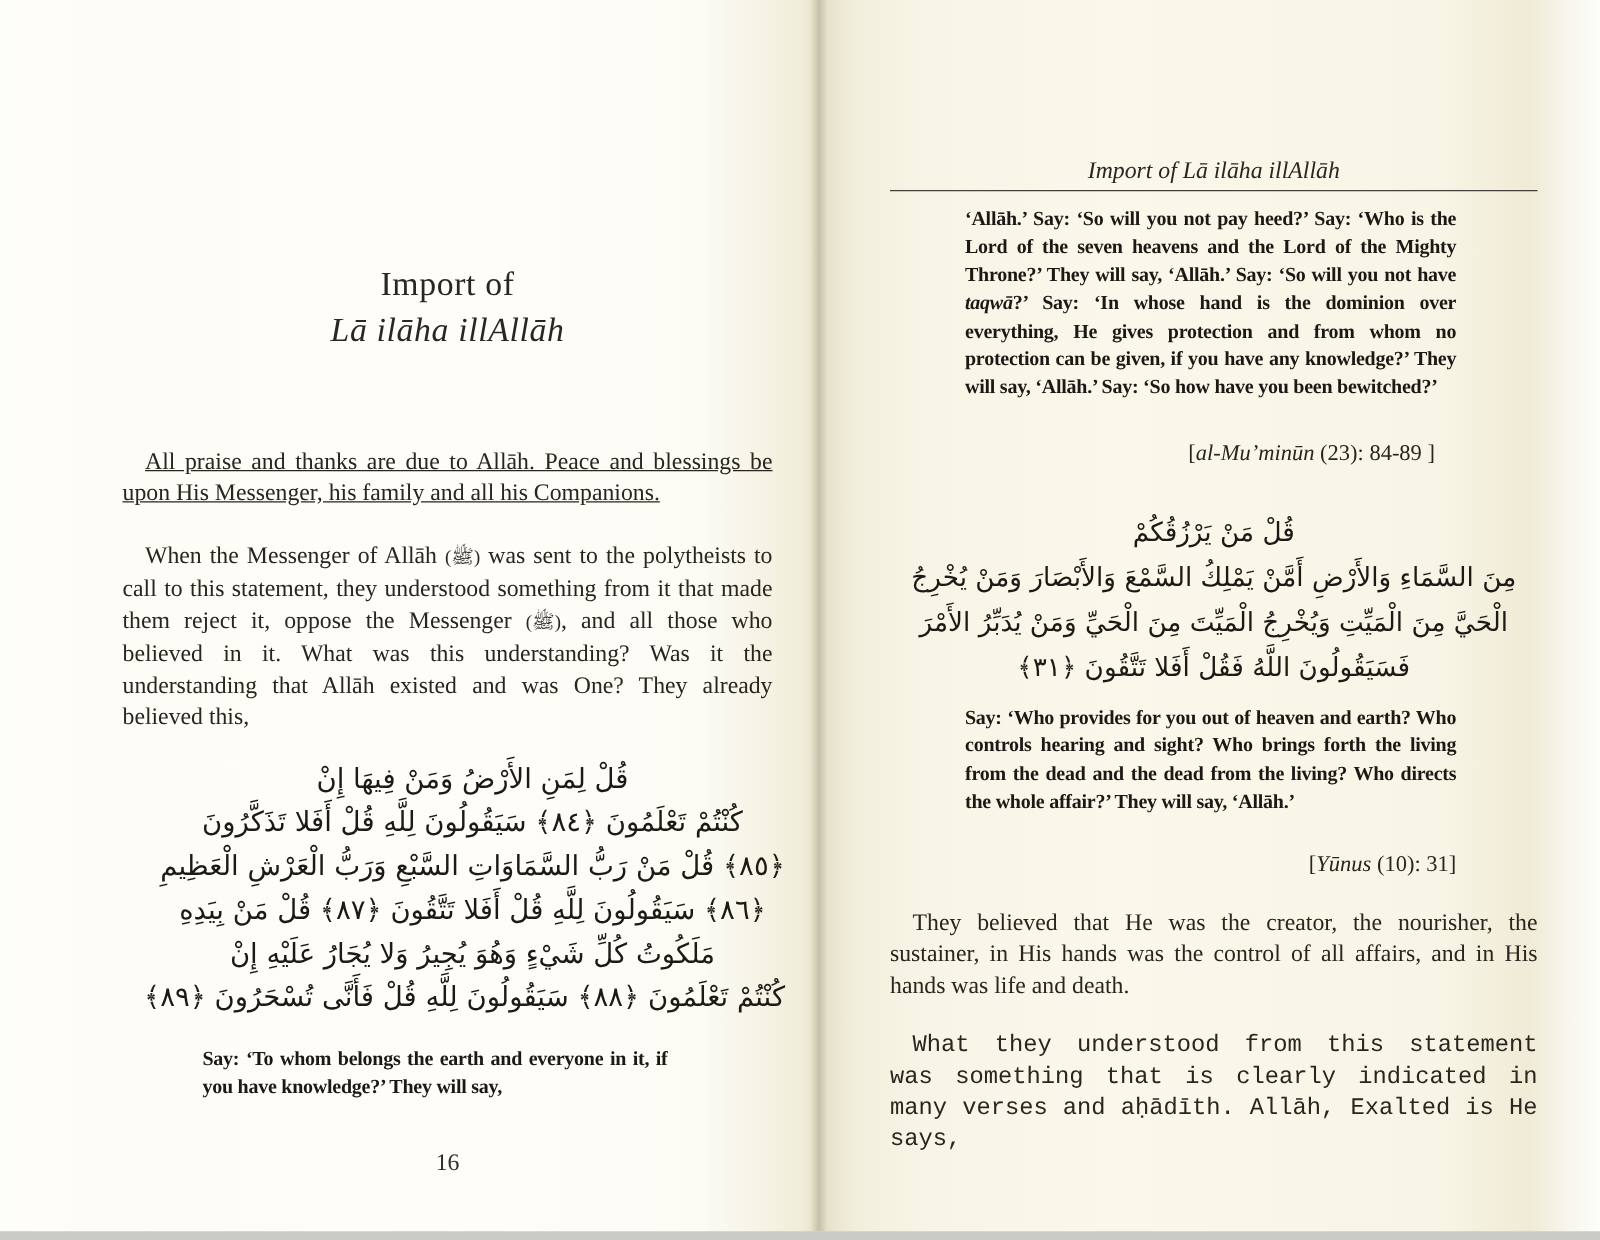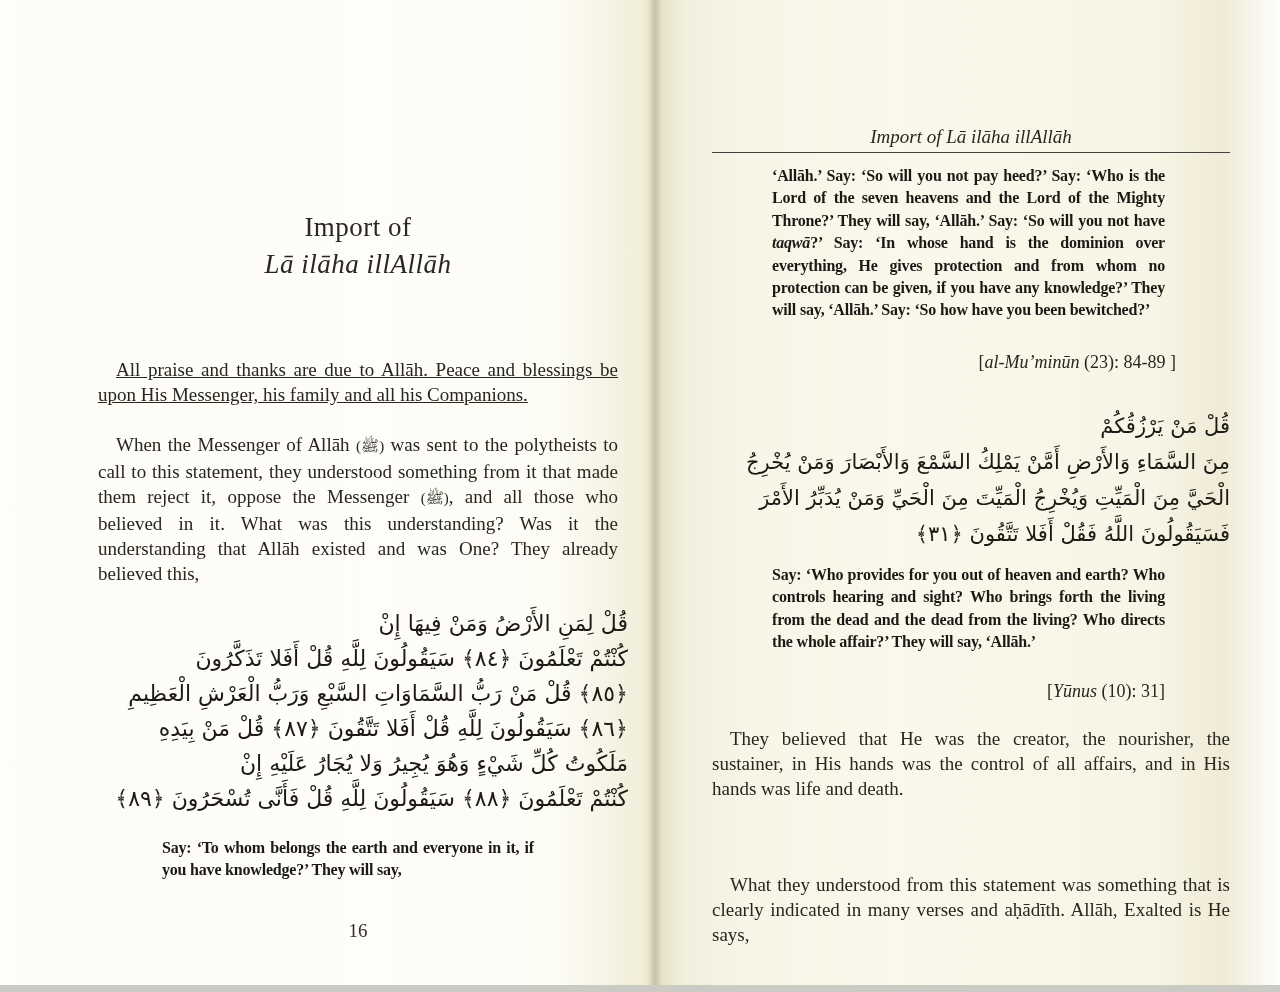--- a/index.html
+++ b/index.html
@@ -21,21 +21,21 @@
   .page{position:absolute;top:0;height:985px;}
   .page-left{left:98px;width:520px;}
   .page-right{left:712px;width:518px;}
   .abs{position:absolute;}
 
   .title{width:100%;text-align:center;font-size:27px;line-height:37px;letter-spacing:.5px;color:#2a2621;}
   .title .it{font-style:italic;}
 
   .body-par{font-size:19px;line-height:25px;text-align:justify;text-indent:18px;color:#29251f;}
 
-  .arabic{direction:rtl;text-align:right;font-family:"DejaVu Sans",sans-serif;color:#1d1a16;}
+  .arabic{direction:rtl;text-align:center;font-family:"DejaVu Sans",sans-serif;color:#1d1a16;}
   .arabic div{white-space:nowrap;}
   .ar-left{font-size:22px;line-height:35px;}
   .ar-right{font-size:21px;line-height:36px;}
 
   .bquote{font-weight:bold;font-size:16px;line-height:22.4px;text-align:justify;letter-spacing:-.2px;color:#1c1915;}
   .bquote .it{font-style:italic;}
 
   .citation{font-size:18px;text-align:right;color:#29251f;}
   .citation .it{font-style:italic;}
 
@@ -82,35 +82,35 @@
 
   <div class="page page-right">
 
     <div class="abs run-header" style="top:126px;left:0;">Import of Lā ilāha illAllāh</div>
     <hr class="abs header-rule" style="top:152px;left:0;">
 
     <div class="abs bquote" style="top:165px;left:60px;width:393px;">
       <span>‘Allāh.’ Say: ‘So will you not pay heed?’ Say: ‘Who is the Lord of the seven heavens and the Lord of the Mighty Throne?’ They will say, ‘Allāh.’ Say: ‘So will you not have </span><span class="it">taqwā</span><span>?’ Say: ‘In whose hand is the dominion over everything, He gives protection and from whom no protection can be given, if you have any knowledge?’ They will say, ‘Allāh.’ Say: ‘So how have you been bewitched?’</span>
     </div>
 
-    <div class="abs citation" style="top:352px;left:71px;width:393px;">
+    <div class="abs citation" style="top:352px;left:43px;width:393px;">
       <span>[</span><span class="it">al-Mu’minūn</span><span> (23): 84-89 ]</span>
     </div>
 
     <div class="abs arabic ar-right" style="top:408px;left:0;width:518px;">
       <div>قُلْ مَنْ يَرْزُقُكُمْ</div>
       <div>مِنَ السَّمَاءِ وَالأَرْضِ أَمَّنْ يَمْلِكُ السَّمْعَ وَالأَبْصَارَ وَمَنْ يُخْرِجُ</div>
       <div>الْحَيَّ مِنَ الْمَيِّتِ وَيُخْرِجُ الْمَيِّتَ مِنَ الْحَيِّ وَمَنْ يُدَبِّرُ الأَمْرَ</div>
       <div>فَسَيَقُولُونَ اللَّهُ فَقُلْ أَفَلا تَتَّقُونَ ﴿٣١﴾</div>
     </div>
 
     <div class="abs bquote" style="top:564px;left:60px;width:393px;">Say: ‘Who provides for you out of heaven and earth? Who controls hearing and sight? Who brings forth the living from the dead and the dead from the living? Who directs the whole affair?’ They will say, ‘Allāh.’</div>
 
     <div class="abs citation" style="top:681px;left:60px;width:393px;">
       <span>[</span><span class="it">Yūnus</span><span> (10): 31]</span>
     </div>
 
     <div class="abs body-par" style="top:726px;left:0;width:518px;">They believed that He was the creator, the nourisher, the sustainer, in His hands was the control of all affairs, and in His hands was life and death.</div>
 
-    <div class="abs body-par" style="top:872px;left:0;width:518px;">What they understood from this statement was something that is clearly indicated in many verses and aḥādīth. Allāh, Exalted is He says,</div>
+    <div class="abs body-par" style="top:824px;left:0;width:518px;font-family:Liberation Mono, monospace;">What they understood from this statement was something that is clearly indicated in many verses and aḥādīth. Allāh, Exalted is He says,</div>
   </div>
 
 </div>
 
 </body></html>

